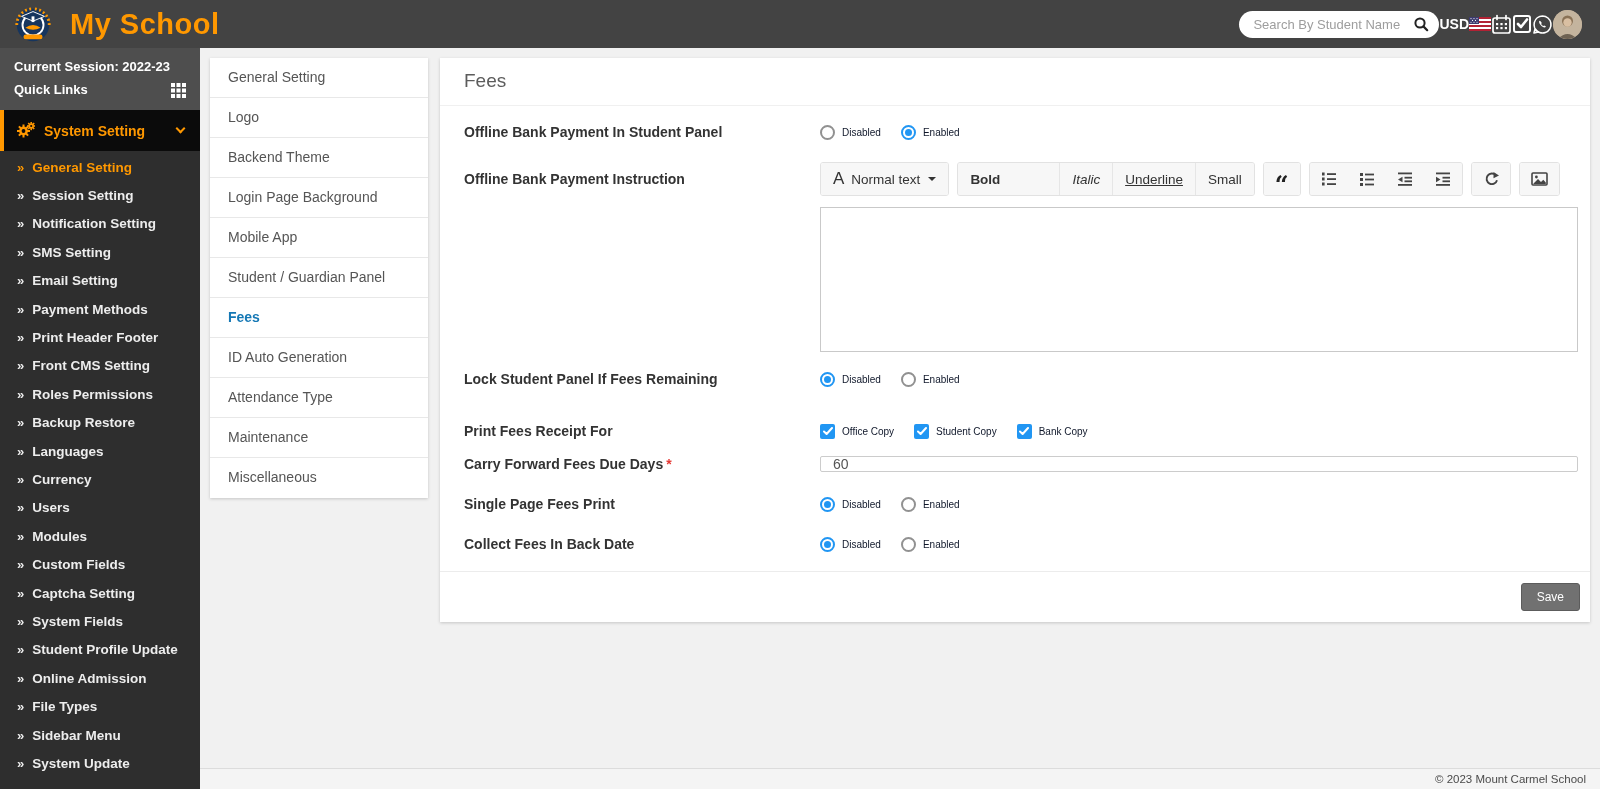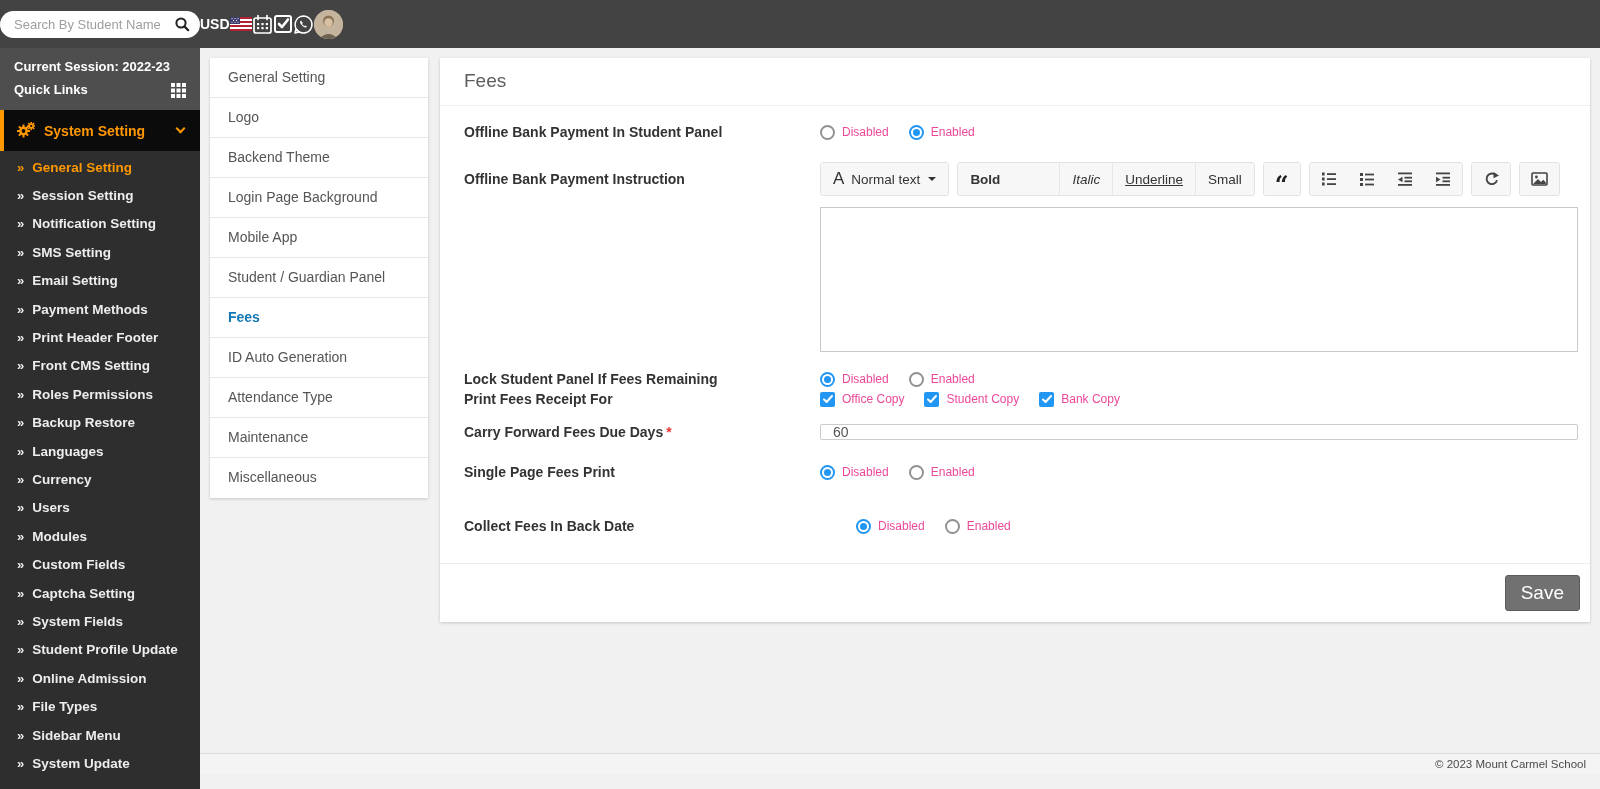--- a/index.html
+++ b/index.html
@@ -95,21 +95,21 @@
   }
   .radio.checked { border-color:#2196f3; }
   .radio.checked::after {
     content:""; position:absolute; left:2px; top:2px; width:7px; height:7px;
     border-radius:50%; background:#2196f3;
   }
   .cb {
     width:15px; height:15px; background:#2196f3; border-radius:2px; margin-right:7px;
     display:flex; align-items:center; justify-content:center; flex-shrink:0;
   }
-  .optlabel { font-size:12px; color:#ec4899; }
+  .optlabel { font-size:10px; color:#0f172a; }
 
   
   .editor { flex:1; }
   .toolbar { display:flex; gap:8px; }
   .tgroup {
     display:flex; border:1px solid #e2e2e2; background:#f7f7f7; border-radius:3px;
     height:34px; align-items:stretch; overflow:hidden;
   }
   .tbtn {
     display:flex; align-items:center; padding:0 12px; font-size:13.5px; color:#333;
@@ -132,33 +132,47 @@
     width:100%; height:16px; border:1px solid #ccc; border-radius:2px; padding:0 12px;
     font-size:14px; color:#555; font-family:"Liberation Sans", sans-serif; outline:none;
   }
 
   .card-foot {
     position:absolute; bottom:0; left:0; right:0;
     border-top:1px solid #ececec; padding:11px 10px; text-align:right;
   }
   .save-btn {
     background:#717171; color:#fff; border:1px solid #5c5c5c; border-radius:3px;
-    padding:6px 15px; font-size:19px; font-family:"Liberation Sans", sans-serif; cursor:pointer;
+    padding:6px 15px; font-size:12px; font-family:"Liberation Sans", sans-serif; cursor:pointer;
   }
 
   .page-footer {
-    position:absolute; left:200px; right:0; bottom:15px; height:21px;
+    position:absolute; left:200px; right:0; bottom:0; height:21px;
     background:#f4f4f4; border-top:1px solid #dcdcdc;
     font-size:11.5px; color:#4a4a4a; line-height:20px; text-align:right; padding-right:14px;
   }
 </style>
 </head>
 <body>
 
 <div class="topbar">
+  <div class="brand">
+    <svg class="emblem" viewBox="0 0 44 44">
+      <circle cx="22" cy="23" r="17" fill="#16355e"></circle>
+      <path d="M5 23 A17 17 0 0 1 22 6" fill="none" stroke="#ff9800" stroke-width="3" stroke-dasharray="2 2.5"></path>
+      <path d="M39 23 A17 17 0 0 0 22 6" fill="none" stroke="#ff9800" stroke-width="3" stroke-dasharray="2 2.5"></path>
+      <circle cx="22" cy="23" r="12" fill="#fff"></circle>
+      <circle cx="22" cy="23" r="10" fill="#16355e"></circle>
+      <polygon points="22,9 34,14 22,19 10,14" fill="#16355e" stroke="#fff" stroke-width="1"></polygon>
+      <rect x="20.5" y="14" width="3" height="6" fill="#fff"></rect>
+      <path d="M14 26 q8 -6 16 0 q-8 4 -16 0" fill="#ff9800"></path>
+      <rect x="12" y="33" width="20" height="5" rx="2.5" fill="#ff9800"></rect>
+    </svg>
+    <span class="app-title">My School</span>
+  </div>
   <div class="hright">
     <div class="search-pill">
       <input type="text" placeholder="Search By Student Name" style="">
       <span class="hicon">
         <svg width="16" height="16" viewBox="0 0 16 16">
             <circle cx="7" cy="7" r="4.6" fill="none" stroke="#222" stroke-width="2"></circle>
             <line x1="10.4" y1="10.4" x2="14.2" y2="14.2" stroke="#222" stroke-width="2.2" stroke-linecap="round"></line>
           </svg>
       </span>
     </div>
@@ -497,21 +511,21 @@
           <span class="radio checked"></span>
           <span class="optlabel">Disabled</span>
         </span>
         <span class="opt">
           <span class="radio"></span>
           <span class="optlabel">Enabled</span>
         </span>
       </div>
     </div>
 
-    <div class="frow" style="margin-top:4px;">
+    <div class="frow" style="margin-top:36px;">
       <div class="flabel">Print Fees Receipt For</div>
       <div class="fctrl">
         <span class="opt">
           <span class="cb">
               <svg width="10" height="9" viewBox="0 0 10 9">
                 <path d="M1 4.5 L3.6 7 L9 1" fill="none" stroke="#fff" stroke-width="2" stroke-linecap="round" stroke-linejoin="round"></path>
               </svg>
             </span>
           <span class="optlabel">Office Copy</span>
         </span>
@@ -550,21 +564,21 @@
           <span class="radio checked"></span>
           <span class="optlabel">Disabled</span>
         </span>
         <span class="opt">
           <span class="radio"></span>
           <span class="optlabel">Enabled</span>
         </span>
       </div>
     </div>
 
-    <div class="frow" style="margin-top:38px;gap:36px;">
+    <div class="frow" style="margin-top:24px;">
       <div class="flabel">Collect Fees In Back Date</div>
       <div class="fctrl">
         <span class="opt">
           <span class="radio checked"></span>
           <span class="optlabel">Disabled</span>
         </span>
         <span class="opt">
           <span class="radio"></span>
           <span class="optlabel">Enabled</span>
         </span>

